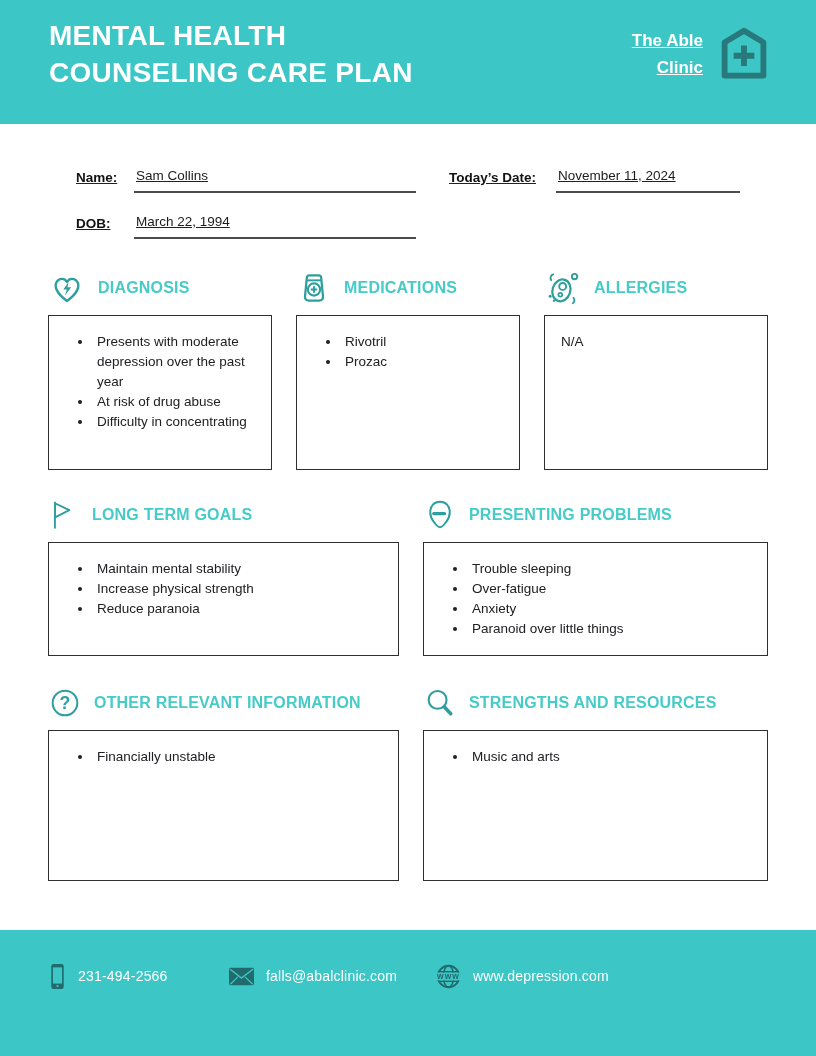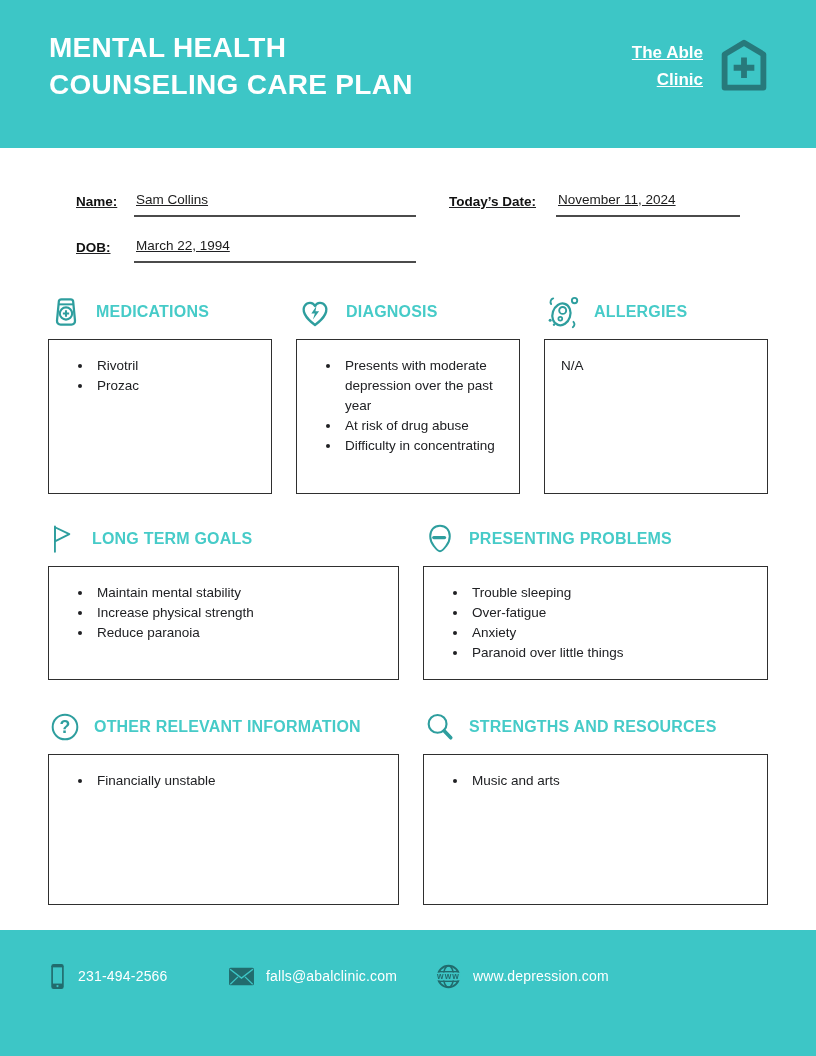--- a/index.html
+++ b/index.html
@@ -4,21 +4,21 @@
 <style>
   * { margin:0; padding:0; box-sizing:border-box; }
   html,body { background:#e8e8e8; }
   .page {
     position:relative; width:816px; height:1056px; margin:0 auto;
     background:#ffffff; overflow:hidden;
     font-family:"Liberation Sans","DejaVu Sans",sans-serif; color:#202124;
   }
   
   .header {
-    height:148px; background:#3dc6c6; display:flex;
+    height:124px; background:#3dc6c6; display:flex;
     justify-content:space-between; align-items:center; padding:0 46px 16px 49px;
   }
   .title { color:#ffffff; font-size:28px; font-weight:bold; line-height:37px; letter-spacing:.3px; }
   .brand { display:flex; align-items:center; }
   .brand-text { text-align:right; color:#ffffff; font-size:17px; font-weight:bold; line-height:27px; margin-right:15px;text-decoration:underline; }
   .logo svg { display:block; }
   
   .patient { display:flex; padding:0 76px; margin-top:44px;text-decoration:underline; }
   .p-left { width:340px; margin-right:33px; }
   .p-right { flex:1; }
@@ -92,52 +92,52 @@
         <span class="p-label w-date">Today’s Date:</span>
         <span class="p-field">November 11, 2024</span>
       </div>
     </div>
   </div>
 
   <div class="sec-row row-3">
     <div>
       <div class="sec-head">
         <span class="ic">
+          <svg width="38" height="38" viewBox="0 0 24 24">
+            <path d="M12 20.2 C5.4 15.4 3.6 10.8 5.6 8 C7.4 5.5 10.7 5.8 12 8.2 C13.3 5.8 16.6 5.5 18.4 8 C20.4 10.8 18.6 15.4 12 20.2 Z" fill="none" stroke="#2e9e9e" stroke-width="1.5" stroke-linejoin="round"></path>
+            <path d="M12.9 8.2 L9.7 13 H11.9 L10.7 16.8 L14.6 11.6 H12.3 Z" fill="#2e9e9e"></path>
+          </svg>
+        </span>
+        <span class="sec-title">DIAGNOSIS</span>
+      </div>
+      <div class="box h155">
+        <ul>
+            <li>Presents with moderate depression over the past year</li>
+            <li>At risk of drug abuse</li>
+            <li>Difficulty in concentrating</li>
+          </ul>
+      </div>
+    </div>
+
+    <div>
+      <div class="sec-head">
+        <span class="ic">
           <svg width="36" height="36" viewBox="0 0 24 24">
             <path d="M7.2 5.2 C7.2 4.2 8 3.6 9 3.6 H15 C16 3.6 16.8 4.2 16.8 5.2 L18 17.8 C18.1 19.3 17.1 20.4 15.6 20.4 H8.4 C6.9 20.4 5.9 19.3 6 17.8 Z" fill="none" stroke="#2e9e9e" stroke-width="1.5" stroke-linejoin="round"></path>
             <path d="M6.7 6.9 H17.3" stroke="#2e9e9e" stroke-width="1.3"></path>
             <circle cx="12" cy="13" r="4.1" fill="none" stroke="#2e9e9e" stroke-width="1.4"></circle>
             <path d="M12 10.9 V15.1 M9.9 13 H14.1" stroke="#2e9e9e" stroke-width="1.4"></path>
           </svg>
         </span>
         <span class="sec-title">MEDICATIONS</span>
       </div>
       <div class="box h155">
         <ul>
             <li>Rivotril</li>
             <li>Prozac</li>
-          </ul>
-      </div>
-    </div>
-
-    <div>
-      <div class="sec-head">
-        <span class="ic">
-          <svg width="38" height="38" viewBox="0 0 24 24">
-            <path d="M12 20.2 C5.4 15.4 3.6 10.8 5.6 8 C7.4 5.5 10.7 5.8 12 8.2 C13.3 5.8 16.6 5.5 18.4 8 C20.4 10.8 18.6 15.4 12 20.2 Z" fill="none" stroke="#2e9e9e" stroke-width="1.5" stroke-linejoin="round"></path>
-            <path d="M12.9 8.2 L9.7 13 H11.9 L10.7 16.8 L14.6 11.6 H12.3 Z" fill="#2e9e9e"></path>
-          </svg>
-        </span>
-        <span class="sec-title">DIAGNOSIS</span>
-      </div>
-      <div class="box h155">
-        <ul>
-            <li>Presents with moderate depression over the past year</li>
-            <li>At risk of drug abuse</li>
-            <li>Difficulty in concentrating</li>
           </ul>
       </div>
     </div>
 
     <div>
       <div class="sec-head">
         <span class="ic">
           <svg width="38" height="38" viewBox="0 0 24 24">
             <ellipse cx="11" cy="13.5" rx="5.6" ry="7" transform="rotate(18 11 13.5)" fill="none" stroke="#2e9e9e" stroke-width="1.4"></ellipse>
             <circle cx="11.8" cy="11" r="2.2" fill="none" stroke="#2e9e9e" stroke-width="1.2"></circle>

